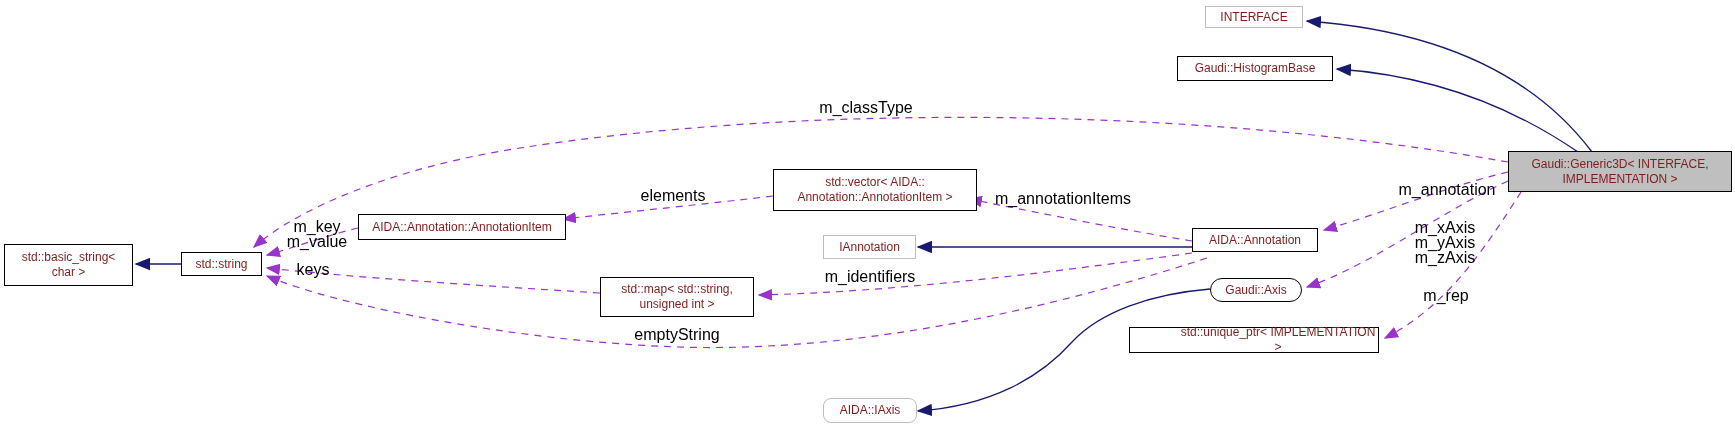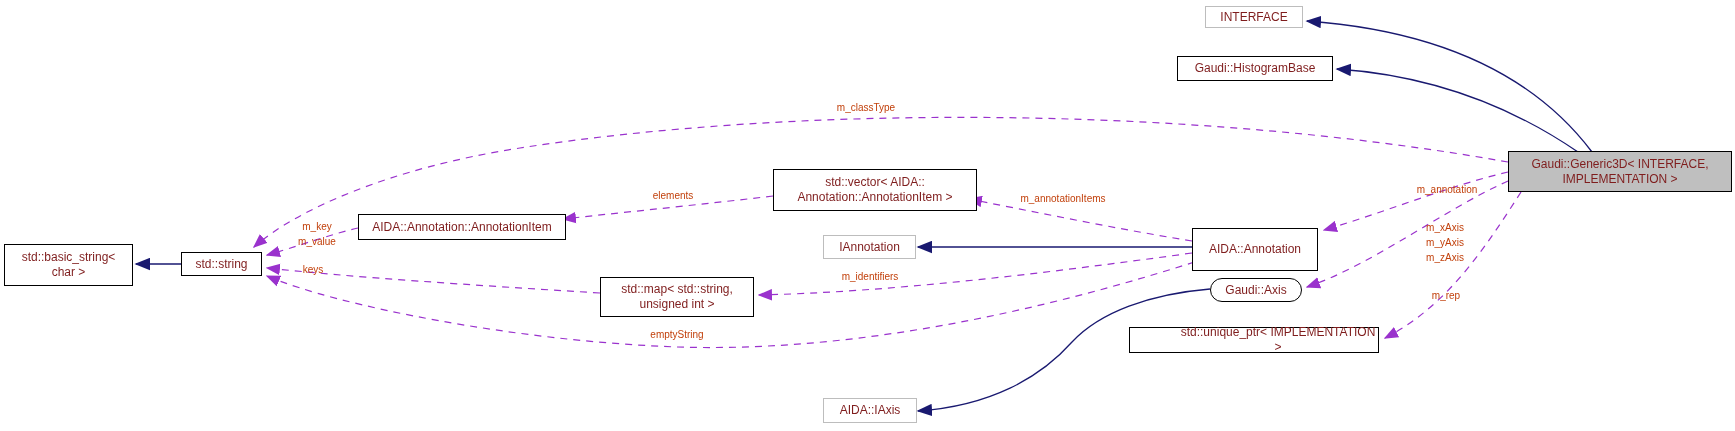--- a/index.html
+++ b/index.html
@@ -10,21 +10,21 @@
   #edges{position:absolute;left:0;top:0;pointer-events:none;}
   .node{
     position:absolute;box-sizing:border-box;display:flex;align-items:center;justify-content:center;
     background:#ffffff;border:1px solid #000000;font-size:12px;color:#7f1d1d;line-height:15px;
     cursor:pointer;
   }
   .node .lbl{white-space:pre-line;text-align:center;width:100%;}
   .node.external{border:1px solid #bdbdbd;}
   .node.focus{background:#bfbfbf;border:1.5px solid #000000;}
   .edge-label{
-    position:absolute;transform:translateX(-50%);font-size:10px;color:#c2410c;line-height:15px;
+    position:absolute;transform:translateX(-50%);font-size:16px;color:#000000;line-height:15px;
     white-space:pre-line;text-align:center;background:transparent;
   }
 </style>
 </head>
 <body>
 
 <div id="canvas">
 
   <svg id="edges" width="1735" height="431" viewBox="0 0 1735 431">
     <defs>
@@ -73,21 +73,21 @@
   </div>
 
   <div class="node" style="left:358px;top:214px;width:208px;height:26px;">
     <span class="lbl">AIDA::Annotation::AnnotationItem</span>
   </div>
 
   <div class="node external" style="left:823px;top:235px;width:93px;height:24px;">
     <span class="lbl">IAnnotation</span>
   </div>
 
-  <div class="node" style="left:1192px;top:228px;width:126px;height:43px;">
+  <div class="node" style="left:1192px;top:228px;width:126px;height:24px;">
     <span class="lbl">AIDA::Annotation</span>
   </div>
 
   <div class="node" style="left:4px;top:244px;width:129px;height:42px;">
     <span class="lbl">std::basic_string&lt;
 char &gt;</span>
   </div>
 
   <div class="node" style="left:181px;top:252px;width:81px;height:24px;">
     <span class="lbl">std::string</span>
@@ -99,21 +99,21 @@
   </div>
 
   <div class="node" style="left:1210px;top:278px;width:92px;height:24px;border-radius:12px;">
     <span class="lbl">Gaudi::Axis</span>
   </div>
 
   <div class="node" style="left:1129px;top:327px;width:250px;height:26px;padding-left:48px;">
     <span class="lbl">std::unique_ptr&lt; IMPLEMENTATION &gt;</span>
   </div>
 
-  <div class="node external" style="left:823px;top:398px;width:94px;height:25px;">
+  <div class="node external" style="left:823px;top:398px;width:94px;height:25px;border-radius:8px;">
     <span class="lbl">AIDA::IAxis</span>
   </div>
 
   <div class="edge-label" style="left:866px;top:100px;">m_classType</div>
   <div class="edge-label" style="left:673px;top:188px;">elements</div>
   <div class="edge-label" style="left:1046px;top:191px;margin-left:17px;">m_annotationItems</div>
   <div class="edge-label" style="left:1447px;top:182px;">m_annotation</div>
   <div class="edge-label" style="left:1445px;top:220px;">m_xAxis
 m_yAxis
 m_zAxis</div>

